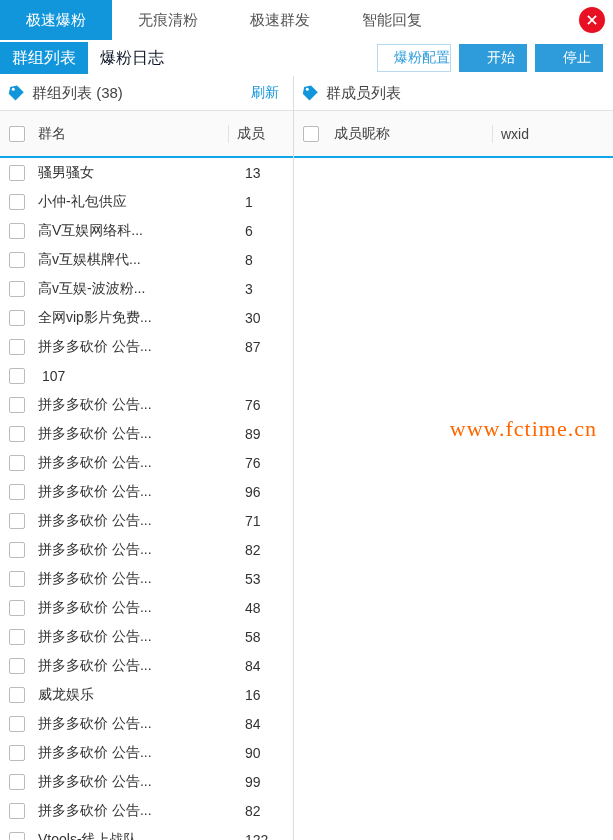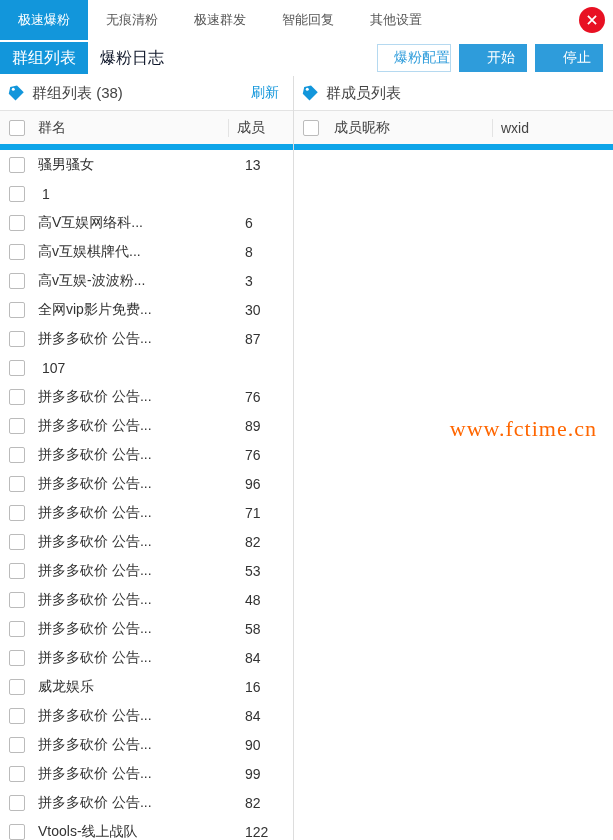--- a/index.html
+++ b/index.html
@@ -14,24 +14,24 @@
     position: relative;
   }
   .top-tabs {
     display: flex;
     align-items: center;
     height: 40px;
     background: #fff;
     border-bottom: 1px solid #fff;
   }
   .top-tab {
-    padding: 0 18px;
+    padding: 0 26px;
     height: 40px;
     line-height: 40px;
-    font-size: 13px;
+    font-size: 15px;
     color: #555;
     cursor: pointer;
   }
   .top-tab.active {
     background: #1296db;
     color: #fff;
   }
   .close-btn {
     margin-left: auto;
     margin-right: 8px;
@@ -121,23 +121,23 @@
   .refresh-link {
     margin-left: auto;
     color: #1296db;
     font-size: 14px;
     cursor: pointer;
     padding-right: 6px;
   }
   .table-head {
     display: flex;
     align-items: center;
-    height: 40px;
+    height: 48px;
     border-top: 1px solid #e3e3e3;
-    border-bottom: 6px solid #0ea5e9;
+    border-bottom: 2px solid #0ea5e9;
     background: #fafafa;
     font-size: 14px;
     color: #444;
   }
   .th-check { width: 34px; display:flex; justify-content:center; }
   .th-name { flex: 1; padding-left: 4px; border-right: 1px solid #e3e3e3; }
   .th-count { width: 64px; padding-left: 8px; }
   .th-mname { flex: 1; padding-left: 6px; border-right: 1px solid #e3e3e3; }
   .th-wxid { width: 120px; padding-left: 8px; }
   .list {
@@ -176,21 +176,20 @@
   }
 </style>
 </head>
 <body>
 
 <div class="top-tabs" id="top-tabs">
     <div class="top-tab active">极速爆粉</div>
     <div class="top-tab">无痕清粉</div>
     <div class="top-tab">极速群发</div>
     <div class="top-tab">智能回复</div>
-    <div class="top-tab">其他设置</div>
     <div class="close-btn">
       <svg viewBox="0 0 24 24">
         <path stroke="#fff" stroke-width="3" fill="none" d="M5 5l14 14M19 5L5 19"></path>
       </svg>
     </div>
   </div>
 
 <div class="sub-header">
   <div id="sub-tabs" style="display:flex">
       <div class="sub-tab active">群组列表</div>
@@ -227,20 +226,21 @@
           <div class="cell-check">
             <input type="checkbox" class="cb" style="">
           </div>
           <div class="cell-name">骚男骚女</div>
           <div class="cell-count">13</div>
         </div>
         <div class="row">
           <div class="cell-check">
             <input type="checkbox" class="cb" style="">
           </div>
+          <div class="cell-name">小仲-礼包供应</div>
           <div class="cell-count">1</div>
         </div>
         <div class="row">
           <div class="cell-check">
             <input type="checkbox" class="cb" style="">
           </div>
           <div class="cell-name">高V互娱网络科...</div>
           <div class="cell-count">6</div>
         </div>
         <div class="row">

